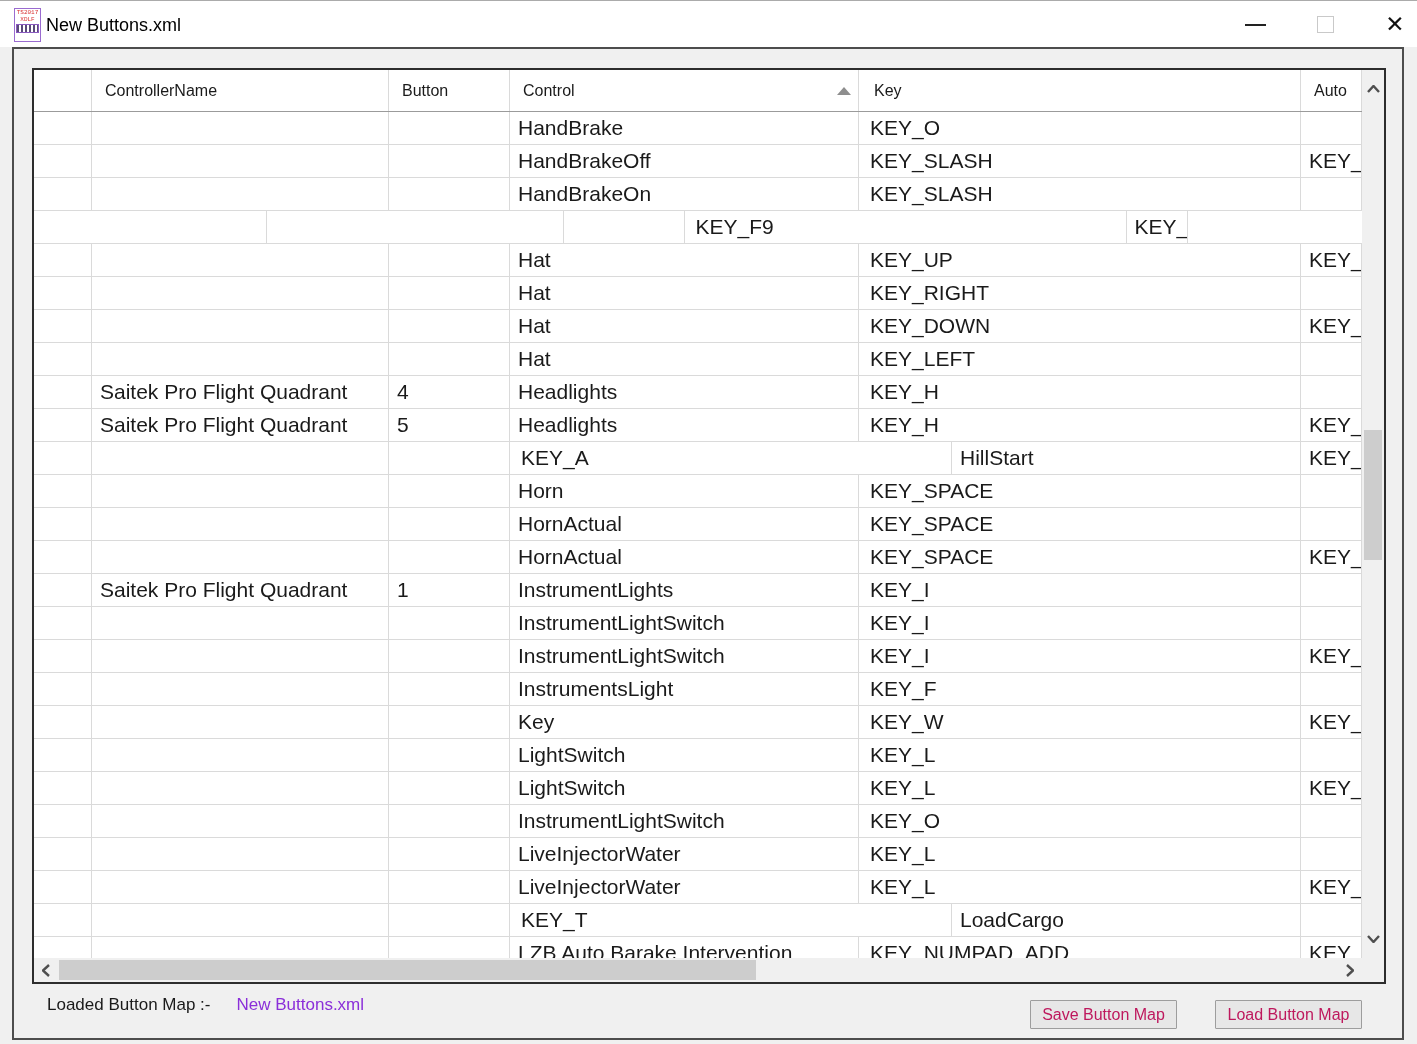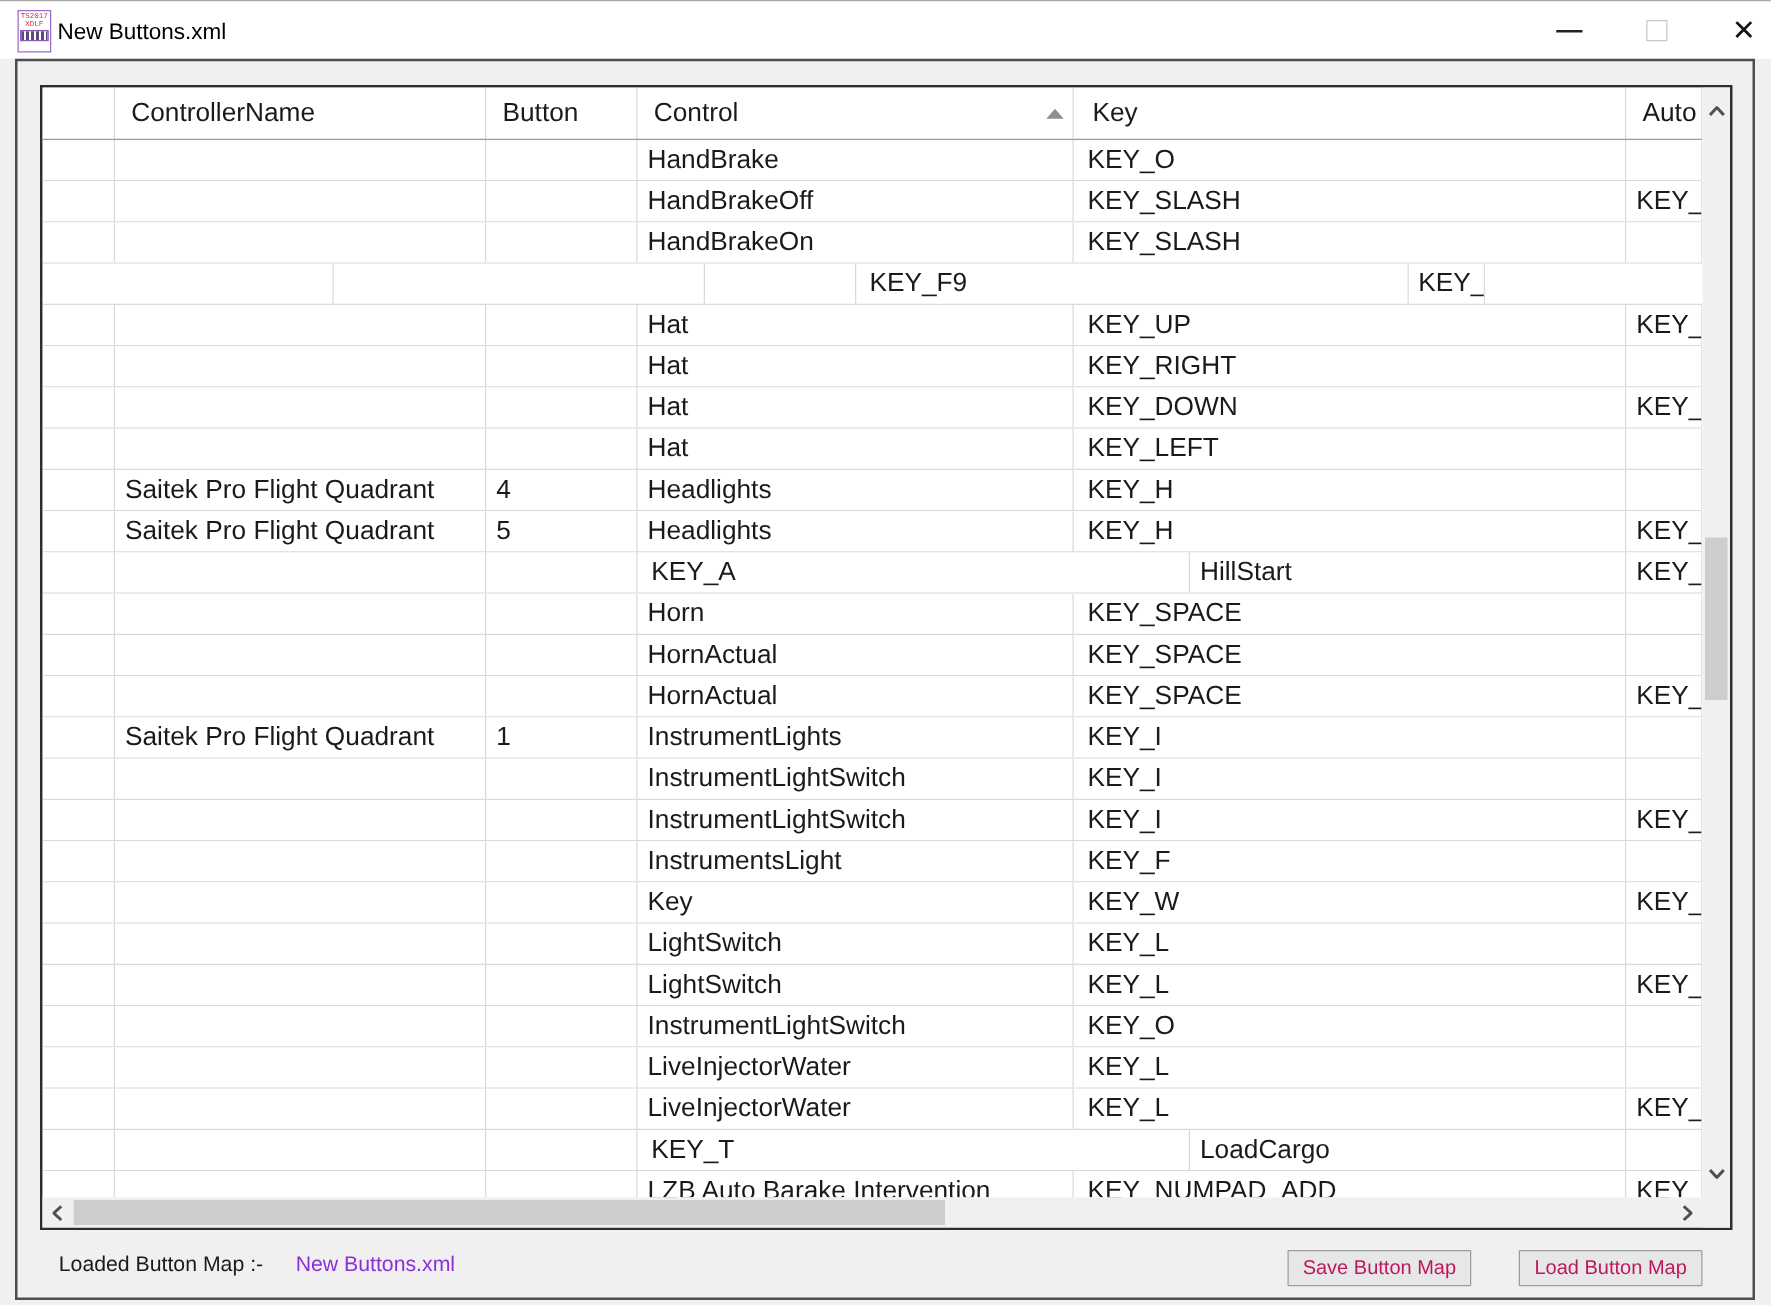--- a/index.html
+++ b/index.html
@@ -46,21 +46,21 @@
   .grid {
     position:absolute; left:18px; top:19px; width:1354px; height:916px;
     border:2px solid #2d2d2d; background:#fff;
     display:flex; flex-direction:column;
   }
   .grid-body { display:flex; height:888px; }
   .grid-main { width:1328px; overflow:hidden; }
 
   .grid-header { display:flex; height:42px; border-bottom:1px solid #9b9b9b; background:#fff; }
   .hcell {
-    border-right:1px solid #dadada; font-size:21px; line-height:41px;
+    border-right:1px solid #dadada; font-size:16px; line-height:41px;
     padding-left:13px; white-space:nowrap; overflow:hidden; position:relative;
   }
   .grid-rows { height:846px; overflow:hidden; }
   .trow { display:flex; height:33px; border-bottom:1px solid #dadada; background:#fff;justify-content:center; }
   .cell {
     border-right:1px solid #dadada; font-size:21px; line-height:31px;
     padding-left:8px; white-space:nowrap; overflow:hidden;
   }
   .c0 { width:58px; }
   .c1 { width:297px; }
@@ -84,21 +84,21 @@
   .vthumb { position:absolute; left:2px; width:18px; top:360px; height:130px; background:#cdcdcd; }
 
   .hscroll { height:24px; display:flex; background:#f0f0f0; }
   .hscroll .arrow { width:24px; height:24px; display:flex; align-items:center; justify-content:center; }
   .htrack { position:relative; width:1280px; height:24px; }
   .hthumb { position:absolute; left:1px; top:2px; width:697px; height:20px; background:#cdcdcd; }
   .hcorner { width:22px; height:24px; background:#f0f0f0; }
   .chev { stroke:#4f4f4f; stroke-width:2.4; fill:none; }
 
   
-  .statusbar { position:absolute; left:33px; top:946px; height:34px; display:flex; align-items:center; font-size:17px; }
+  .statusbar { position:absolute; left:33px; top:946px; height:34px; display:flex; font-size:17px; }
   .status-file { color:#8b2fd9; margin-left:26px; }
 
   .action-btn {
     position:absolute; top:951px; height:29px; width:147px;
     background:#e7e7e7; border:1px solid #9d9d9d; border-radius:1px;
     font-size:16px; color:#be185d; text-align:center; line-height:27px;
     font-family:"Liberation Sans", sans-serif; cursor:default;
   }
   .btn-save { left:1016px; }
   .btn-load { left:1201px; }

